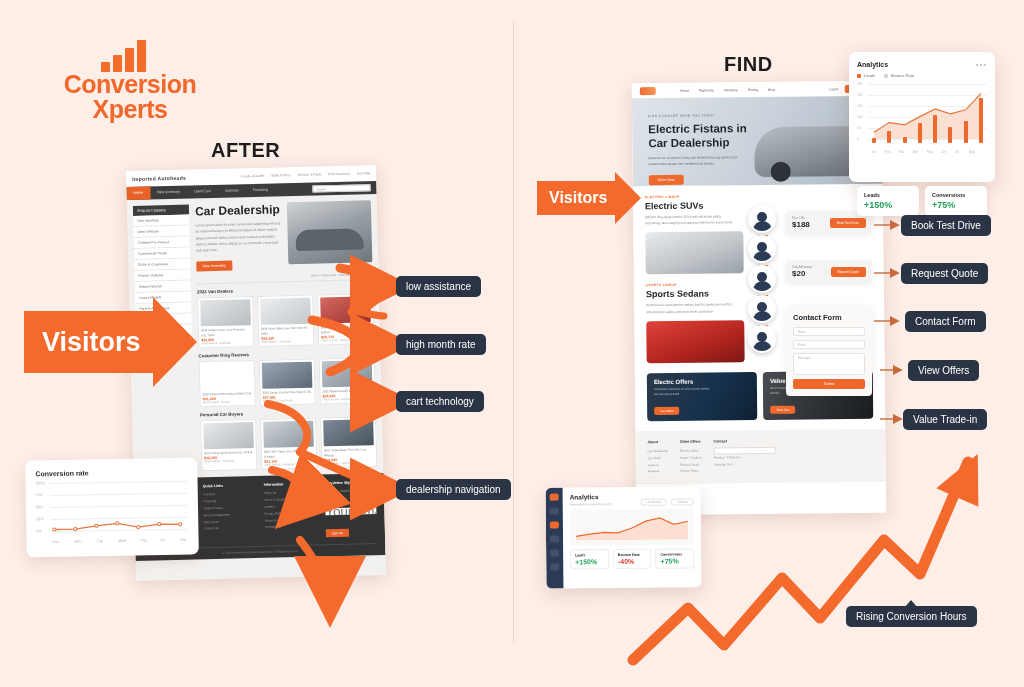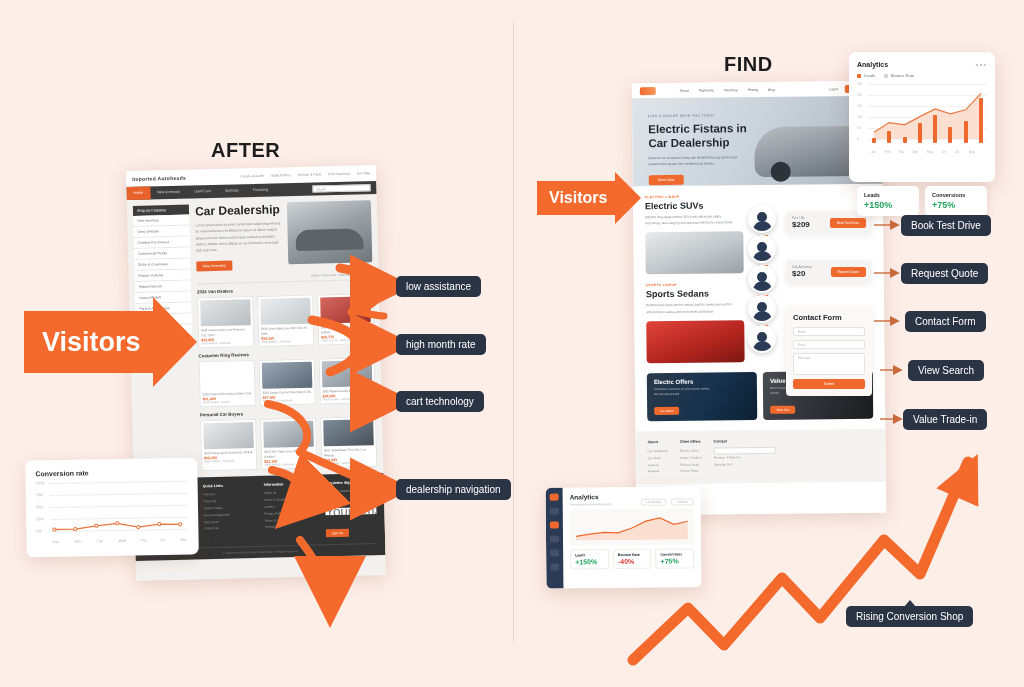--- a/index.html
+++ b/index.html
@@ -244,20 +244,32 @@
 
   svg.ov { position:absolute; left:0; top:0; width:1024px; height:687px; pointer-events:none; }
 </style>
 </head>
 <body>
 
 <div class="stage">
 
   <div class="divider"></div>
 
+  <div class="logo">
+    <div class="logo-bars">
+      <i></i>
+        <i></i>
+        <i></i>
+        <i></i>
+    </div>
+    <div class="logo-text">
+      <div class="logo-l1">Conversion</div>
+      <div class="logo-l2">Xperts</div>
+    </div>
+  </div>
 
   <div class="sec-title" id="before-title">AFTER</div>
   <div class="sec-title" id="after-title">FIND</div>
 
   <div class="mock" id="before-mock">
     <div class="b-topbar">
       <div class="b-logo">Imported Autoheads</div>
       <div class="b-toplinks">
         <span>Locate a Dealer</span>
         <span>Build &amp; Price</span>
@@ -518,21 +530,21 @@
         <div class="a-fsearch"></div>
         <div class="l">Monday - Friday 9-6</div>
         <div class="l">Saturday 10-4</div>
       </div>
     </div>
   </div>
 
   <div class="a-pricecard" style="left:786px; top:211px; width:86px;">
     <div>
       <div class="lab">Price / Mo</div>
-      <div class="amt">$209</div>
+      <div class="amt">$188</div>
     </div>
     <div class="btn">Book Test Drive</div>
   </div>
   <div class="a-pricecard" style="left:786px; top:260px; width:86px;">
     <div>
       <div class="lab">Daily Advantage</div>
       <div class="amt">$20</div>
     </div>
     <div class="btn">Request Quote</div>
   </div>
@@ -727,18 +739,18 @@
   </svg>
 
   <div class="chip" style="left:396px; top:276px;">low assistance</div>
   <div class="chip" style="left:396px; top:334px;">high month rate</div>
   <div class="chip" style="left:396px; top:391px;">cart technology</div>
   <div class="chip" style="left:396px; top:479px;">dealership navigation</div>
 
   <div class="chip" style="left:901px; top:215px;">Book Test Drive</div>
   <div class="chip" style="left:901px; top:263px;">Request Quote</div>
   <div class="chip" style="left:905px; top:311px;">Contact Form</div>
-  <div class="chip" style="left:908px; top:360px;">View Search</div>
+  <div class="chip" style="left:908px; top:360px;">View Offers</div>
   <div class="chip" style="left:903px; top:409px;">Value Trade-in</div>
 
-  <div class="chip tip" style="left:846px; top:606px;">Rising Conversion Shop</div>
+  <div class="chip tip" style="left:846px; top:606px;">Rising Conversion Hours</div>
 
 </div>
 
 </body></html>

